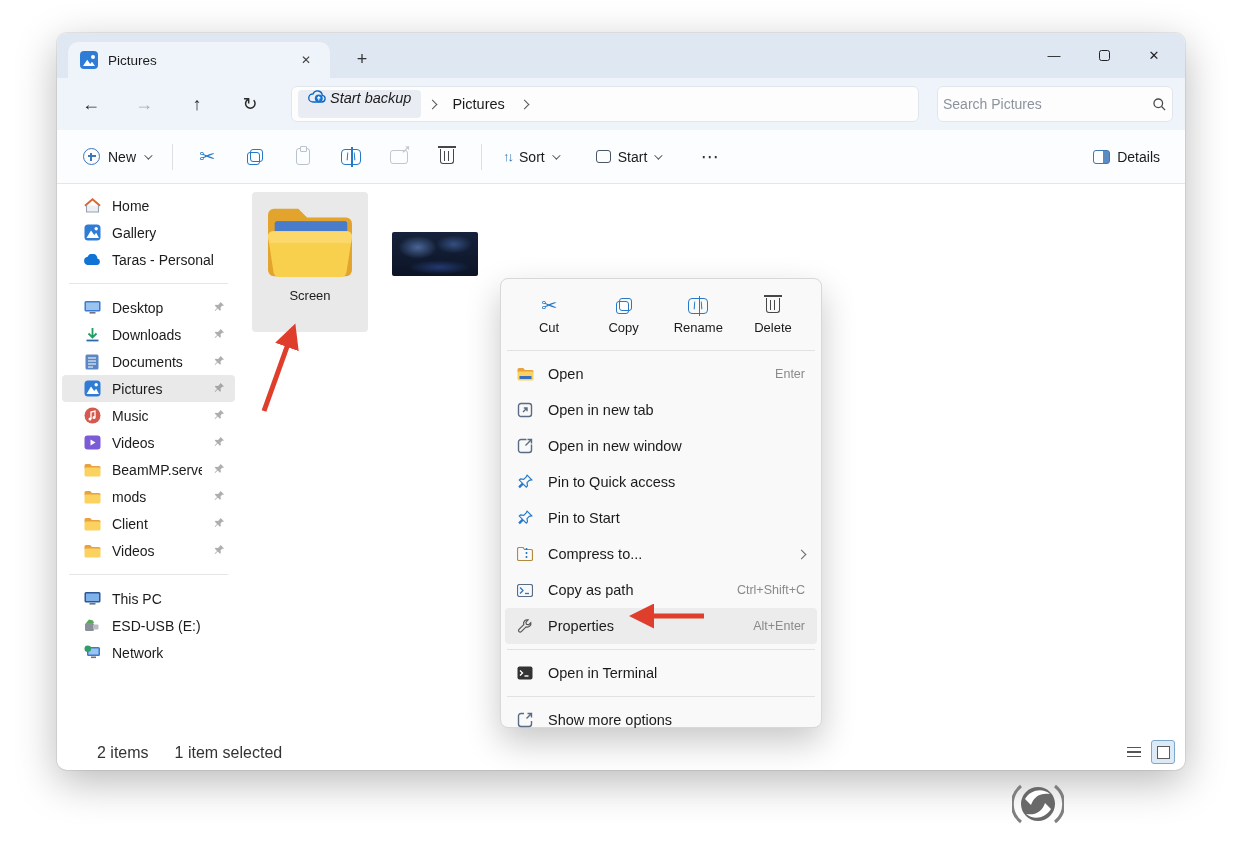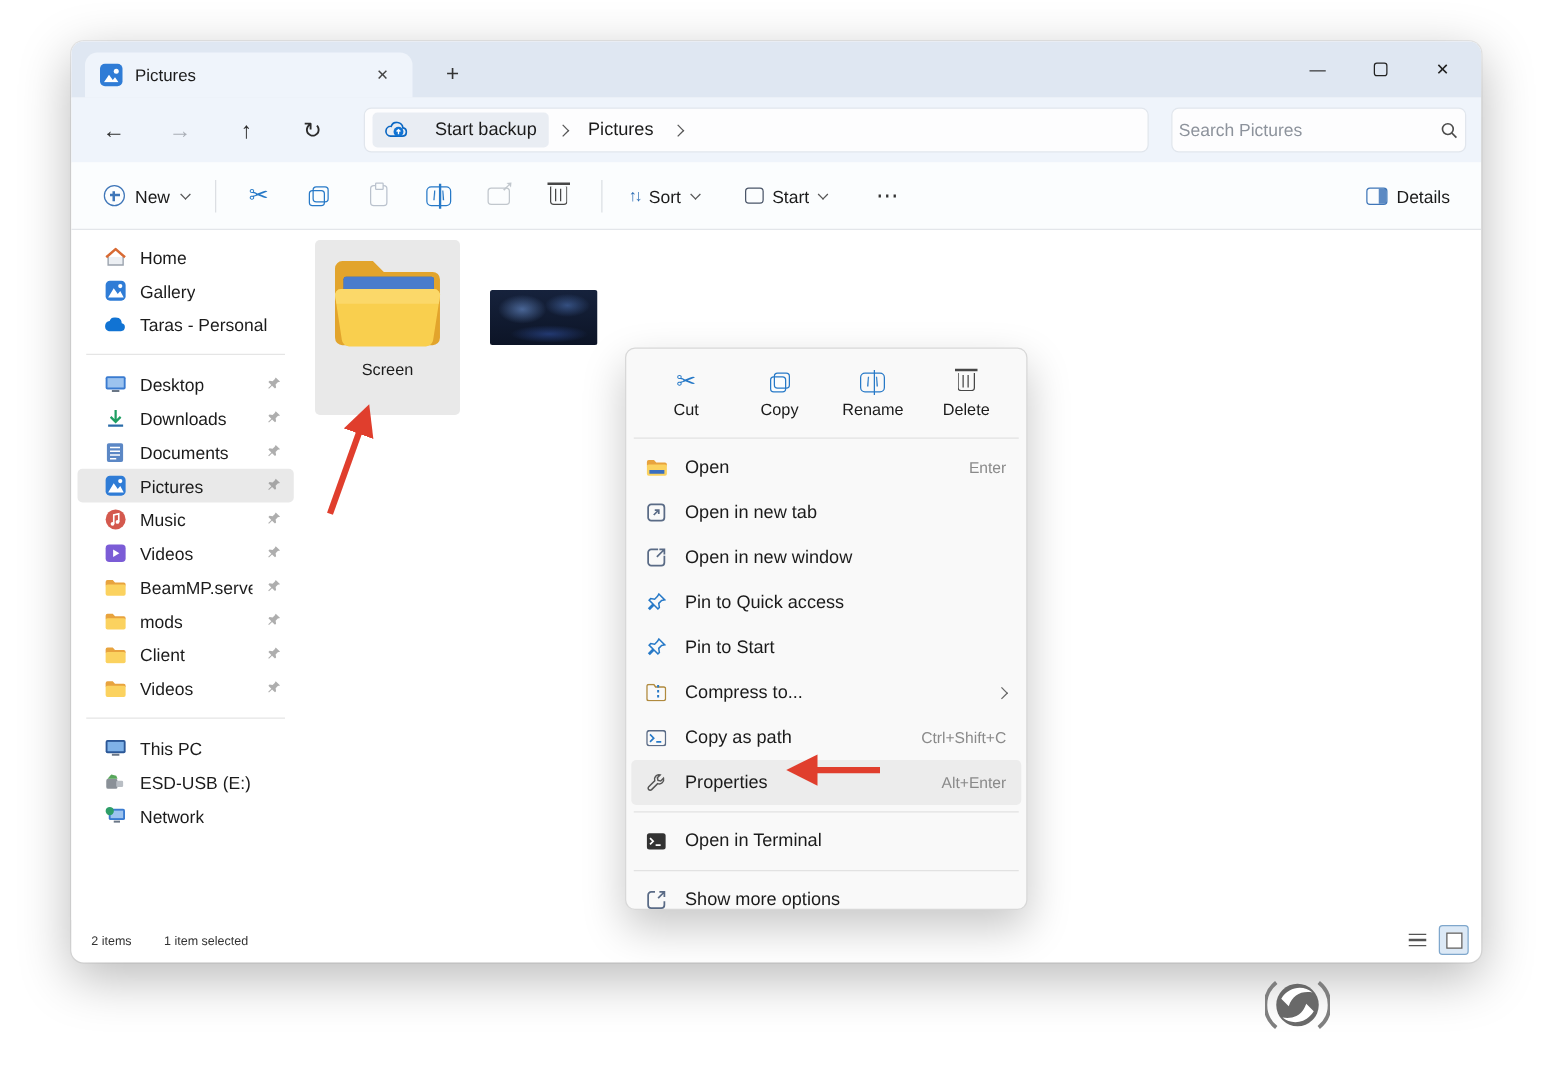--- a/index.html
+++ b/index.html
@@ -28,22 +28,22 @@
   .wc-btn { width:50px; height:45px; display:flex; align-items:center; justify-content:center; font-size:13px; color:#222; }
   .wc-max-glyph { width:11px; height:11px; border:1.4px solid #222; border-radius:2.5px; }
 
   
   .addr-row { height:52px; background:#eff4fb; display:flex; align-items:center; flex:none; padding-left:14px; }
   .nav-btn { width:40px; height:36px; border-radius:5px; display:flex; align-items:center; justify-content:center;
     font-size:18px; color:#2b2b2b; flex:none; }
   .nav-btn.disabled { color:#a9aeb6; }
   .addr-box { margin-left:21px; width:628px; height:36px; background:#fdfdfe; border:1px solid #e1e6ed;
     border-radius:6px; display:flex; align-items:center; padding:0 6px; gap:2px; }
-  .backup-pill { display:flex; align-items:center; gap:22px; background:#e9edf3; border-radius:4px;
-    height:28px; padding:0 10px; font-size:14.5px; }
+  .backup-pill { display:flex; align-items:flex-start; gap:4px; background:#e9edf3; border-radius:4px;
+    height:28px; padding:0 10px; font-size:14.5px;font-style:italic; }
   .crumb { font-size:14.5px; padding:0 8px; }
   .chev { width:7px; height:7px; border-right:1.6px solid #555; border-bottom:1.6px solid #555;
     transform:rotate(-45deg); margin:0 6px; flex:none; }
   .search-box { margin-left:18px; width:236px; height:36px; background:#fdfdfe; border:1px solid #e1e6ed;
     border-radius:6px; display:flex; align-items:center; padding:0 5px; }
   .search-box input { border:none; outline:none; background:transparent; flex:1; font-size:14px;
     font-family:inherit; color:#1b1b1b; }
   .search-box input::placeholder { color:#8d939c; }
 
   
@@ -120,21 +120,21 @@
   .mi { height:36px; display:flex; align-items:center; gap:14px; padding:0 12px 0 11px;
     border-radius:4px; font-size:14.5px; }
   .mi.hovered { background:#ececec; }
   .mi-ico { width:18px; height:18px; flex:none; display:flex; align-items:center; justify-content:center; }
   .mi-shortcut { margin-left:auto; font-size:12.5px; color:#8a8a8a; }
   .mi-subchev { margin-left:auto; width:7px; height:7px; border-right:1.5px solid #666;
     border-bottom:1.5px solid #666; transform:rotate(-45deg); }
 
   
   .statusbar { height:34px; flex:none; display:flex; align-items:center; padding:0 16px; gap:26px;
-    font-size:10px; color:#333; position:relative; }
+    font-size:16px; color:#333; position:relative;margin-left:24px; }
   .view-toggles { position:absolute; right:10px; top:4px; display:flex; gap:6px; align-items:center; }
   .vt-list { width:22px; height:22px; display:flex; align-items:center; justify-content:center; border-radius:4px; }
   .vt-list span { width:14px; height:10px; border-top:1.6px solid #555; border-bottom:1.6px solid #555;
     position:relative; }
   .vt-list span::after { content:""; position:absolute; left:0; right:0; top:3.2px; height:1.6px; background:#555; }
   .vt-thumb { width:24px; height:24px; background:#dce9f6; border:1px solid #7fa7cc; border-radius:3px;
     display:flex; align-items:center; justify-content:center; }
   .vt-thumb span { width:13px; height:13px; border:1.6px solid #5b5b5b; background:#fff; }
 
   

